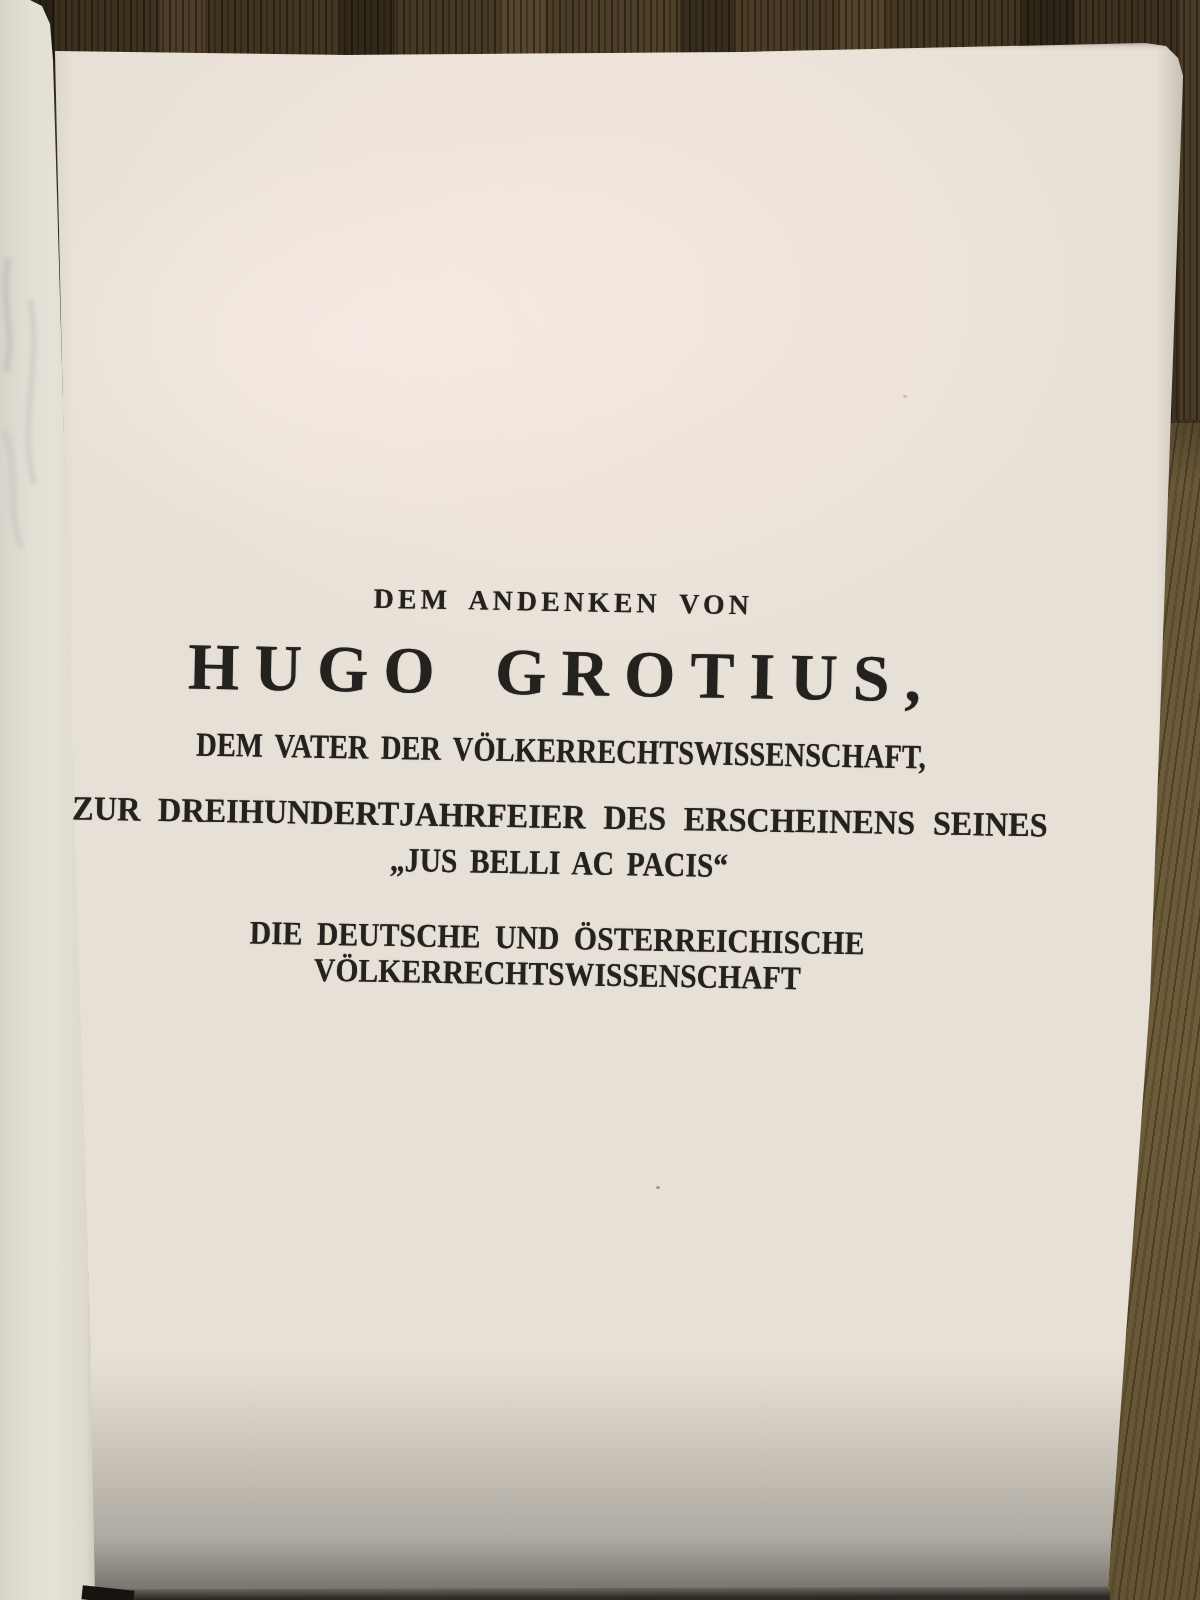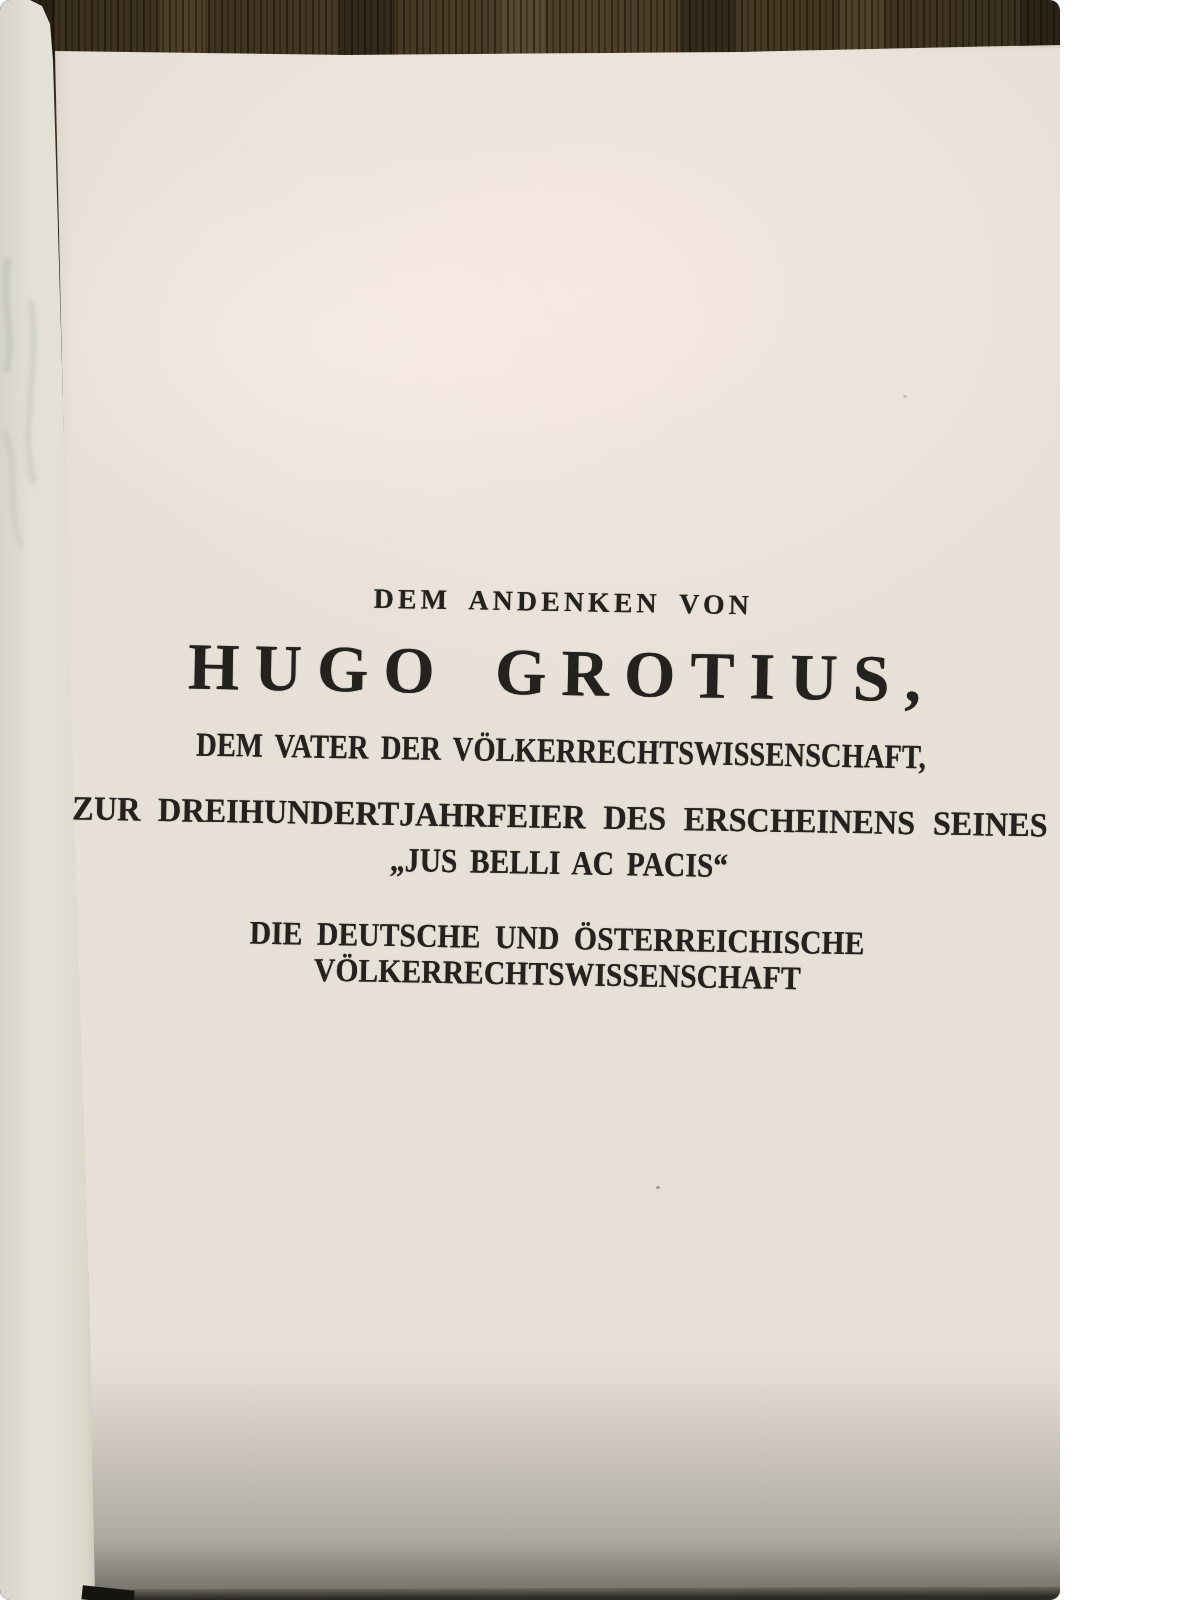--- a/index.html
+++ b/index.html
@@ -1,26 +1,25 @@
 <!DOCTYPE html>
 <html><head>
 <meta charset="utf-8">
 <style>
   html,body{margin:0;padding:0;}
   body{
     width:1200px;height:1600px;overflow:hidden;
     font-family:"Liberation Serif", serif;
   }
-  .scene{position:relative;width:1060px;height:1600px;overflow:hidden;
+  .scene{position:relative;width:1200px;height:1600px;overflow:hidden;
     
     background:
       repeating-linear-gradient(90deg, rgba(10,6,2,0.45) 0 2px, rgba(0,0,0,0) 2px 6px, rgba(22,15,6,0.35) 6px 8px, rgba(0,0,0,0) 8px 13px),
       repeating-linear-gradient(90deg, rgba(0,0,0,0.28) 0 55px, rgba(0,0,0,0) 55px 160px, rgba(255,214,150,0.07) 160px 205px, rgba(0,0,0,0) 205px 340px),
       linear-gradient(90deg, #392e1d 0%, #473a25 40%, #4e4029 55%, #443722 75%, #3a301f 100%);
-    border-radius: 10px;
   }
   
   .wood-light{
     position:absolute;left:1086px;top:420px;width:114px;height:1180px;z-index:1;
     background:
       linear-gradient(90deg, rgba(20,15,8,0.45) 0, rgba(0,0,0,0) 20px),
       repeating-linear-gradient(98deg, rgba(35,25,12,0.40) 0 2px, rgba(0,0,0,0) 2px 7px, rgba(60,48,25,0.30) 7px 10px, rgba(0,0,0,0) 10px 15px),
       linear-gradient(180deg, #574830 0 8px, #6a5938 60px, #6e5d3a 55%, #645433 100%);
     border-top:3px solid rgba(25,18,8,0.55);
   }

